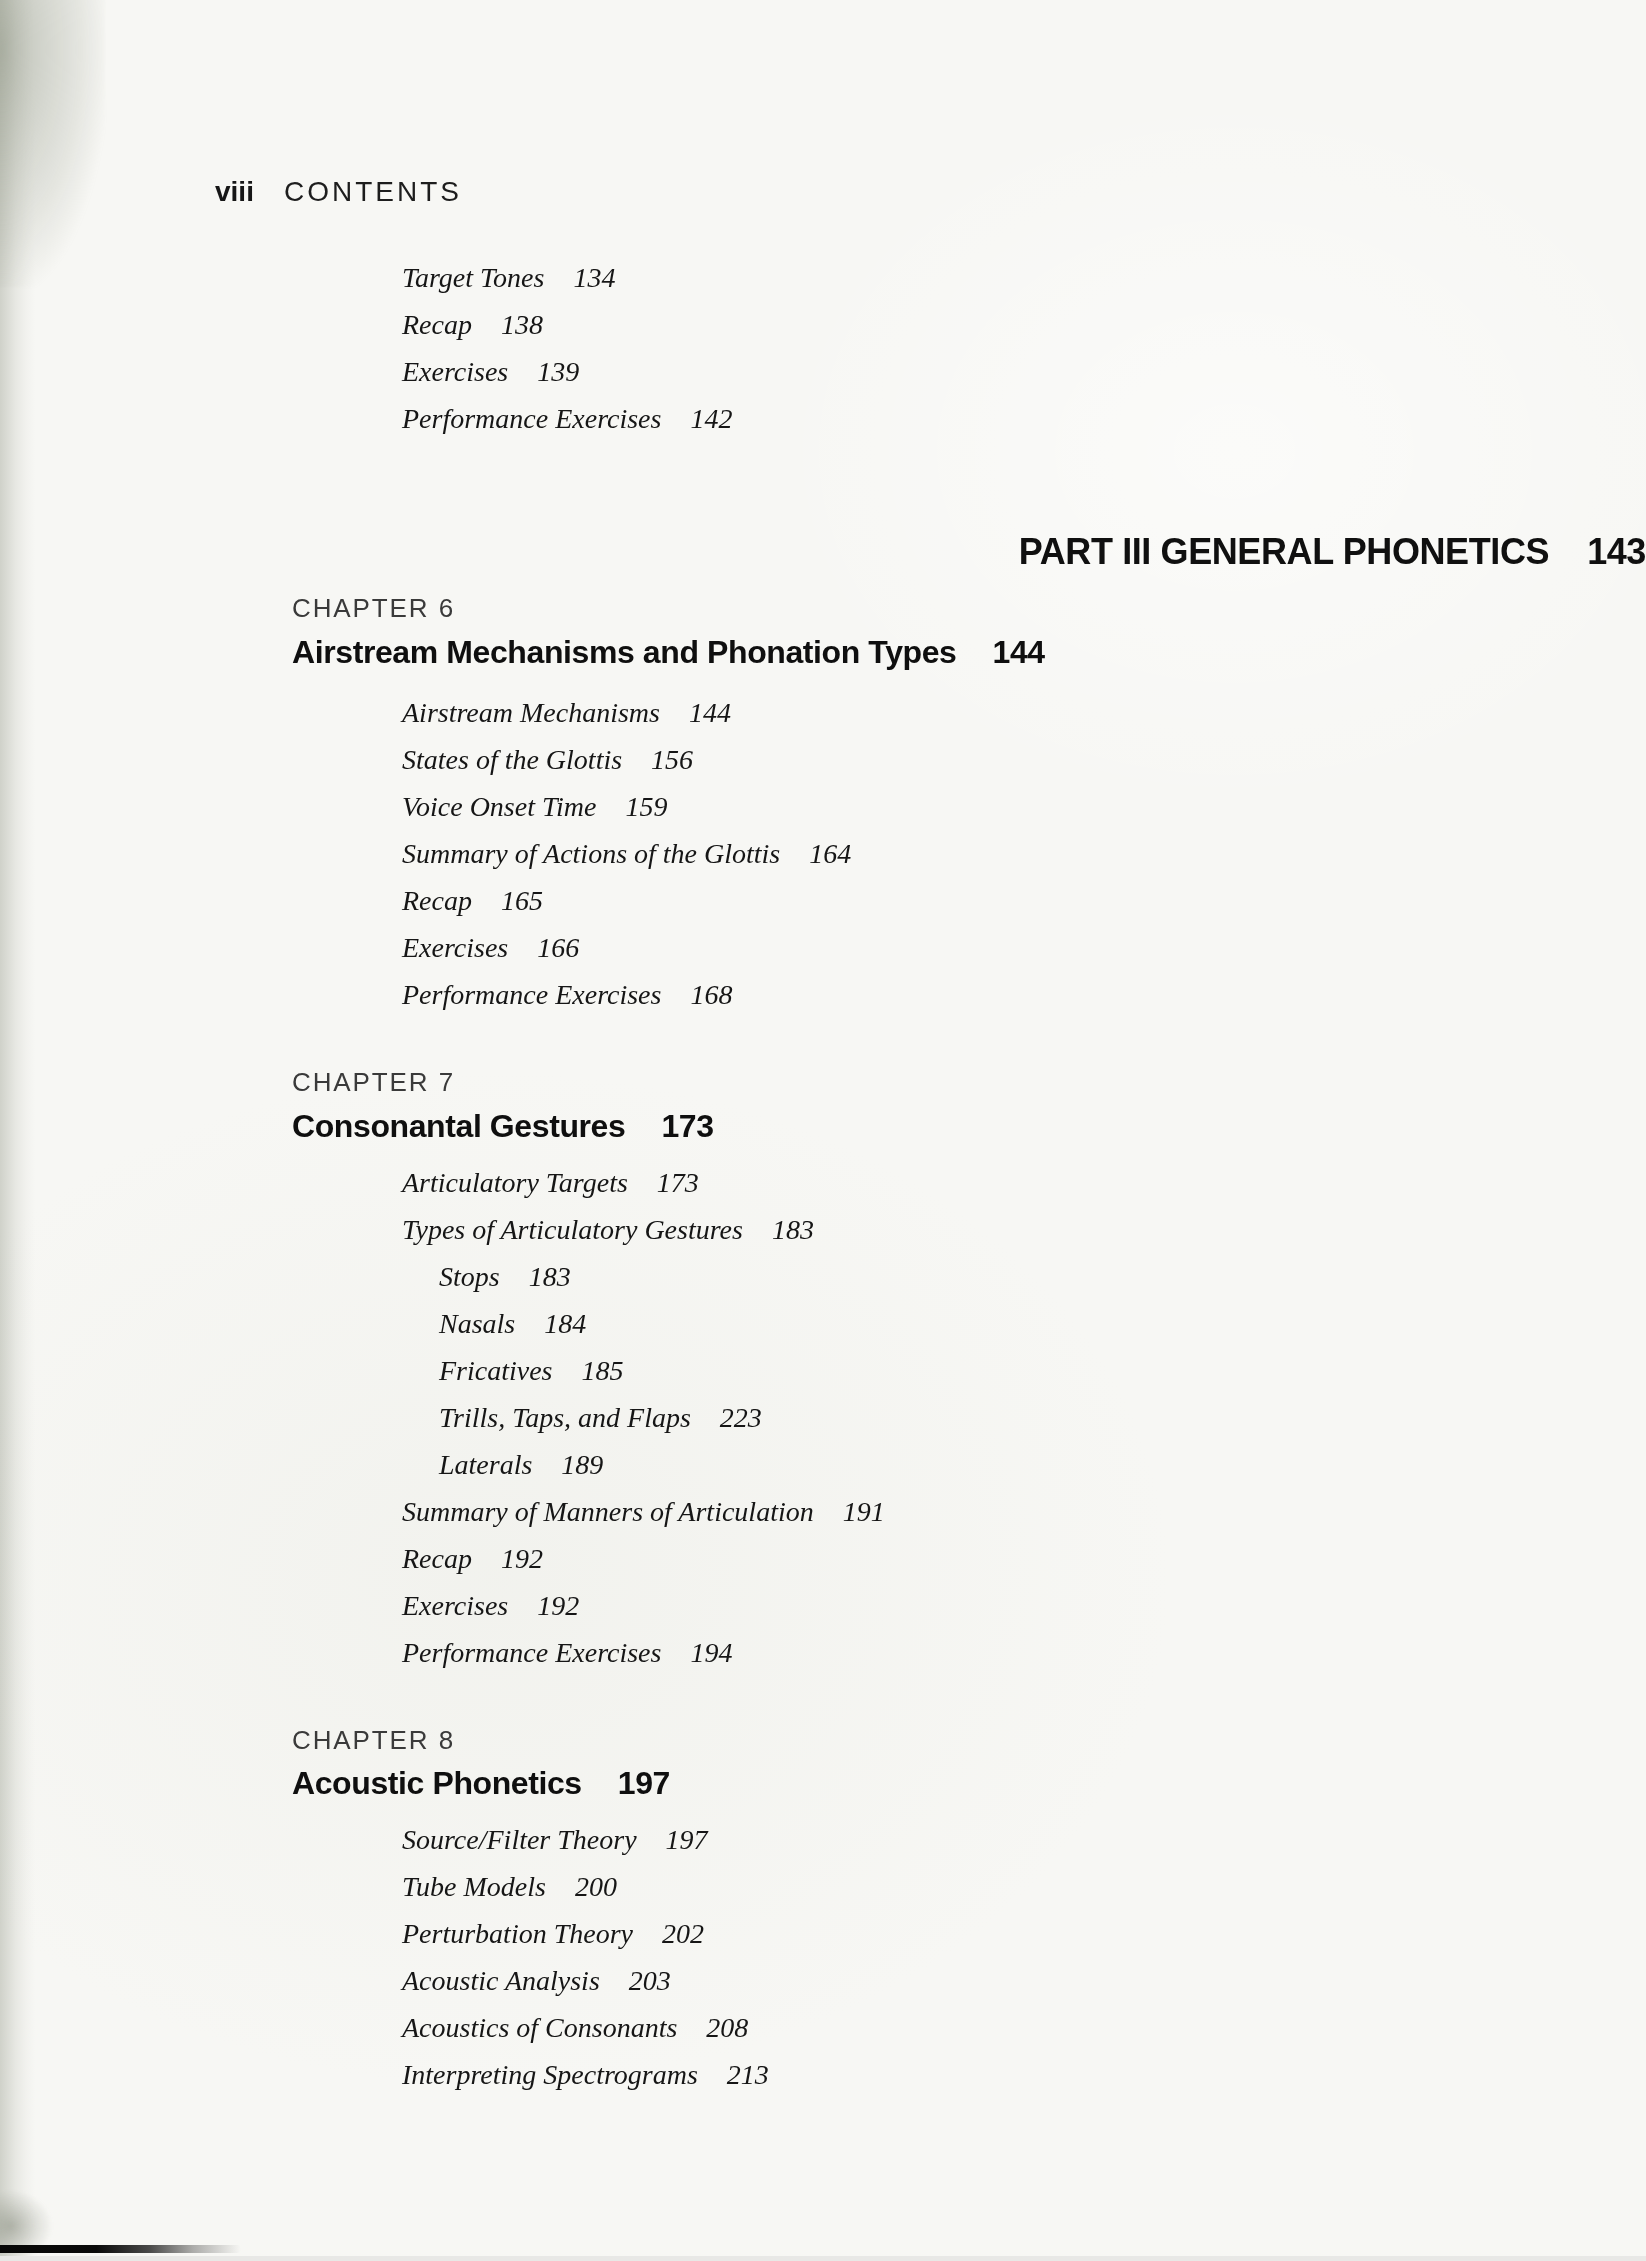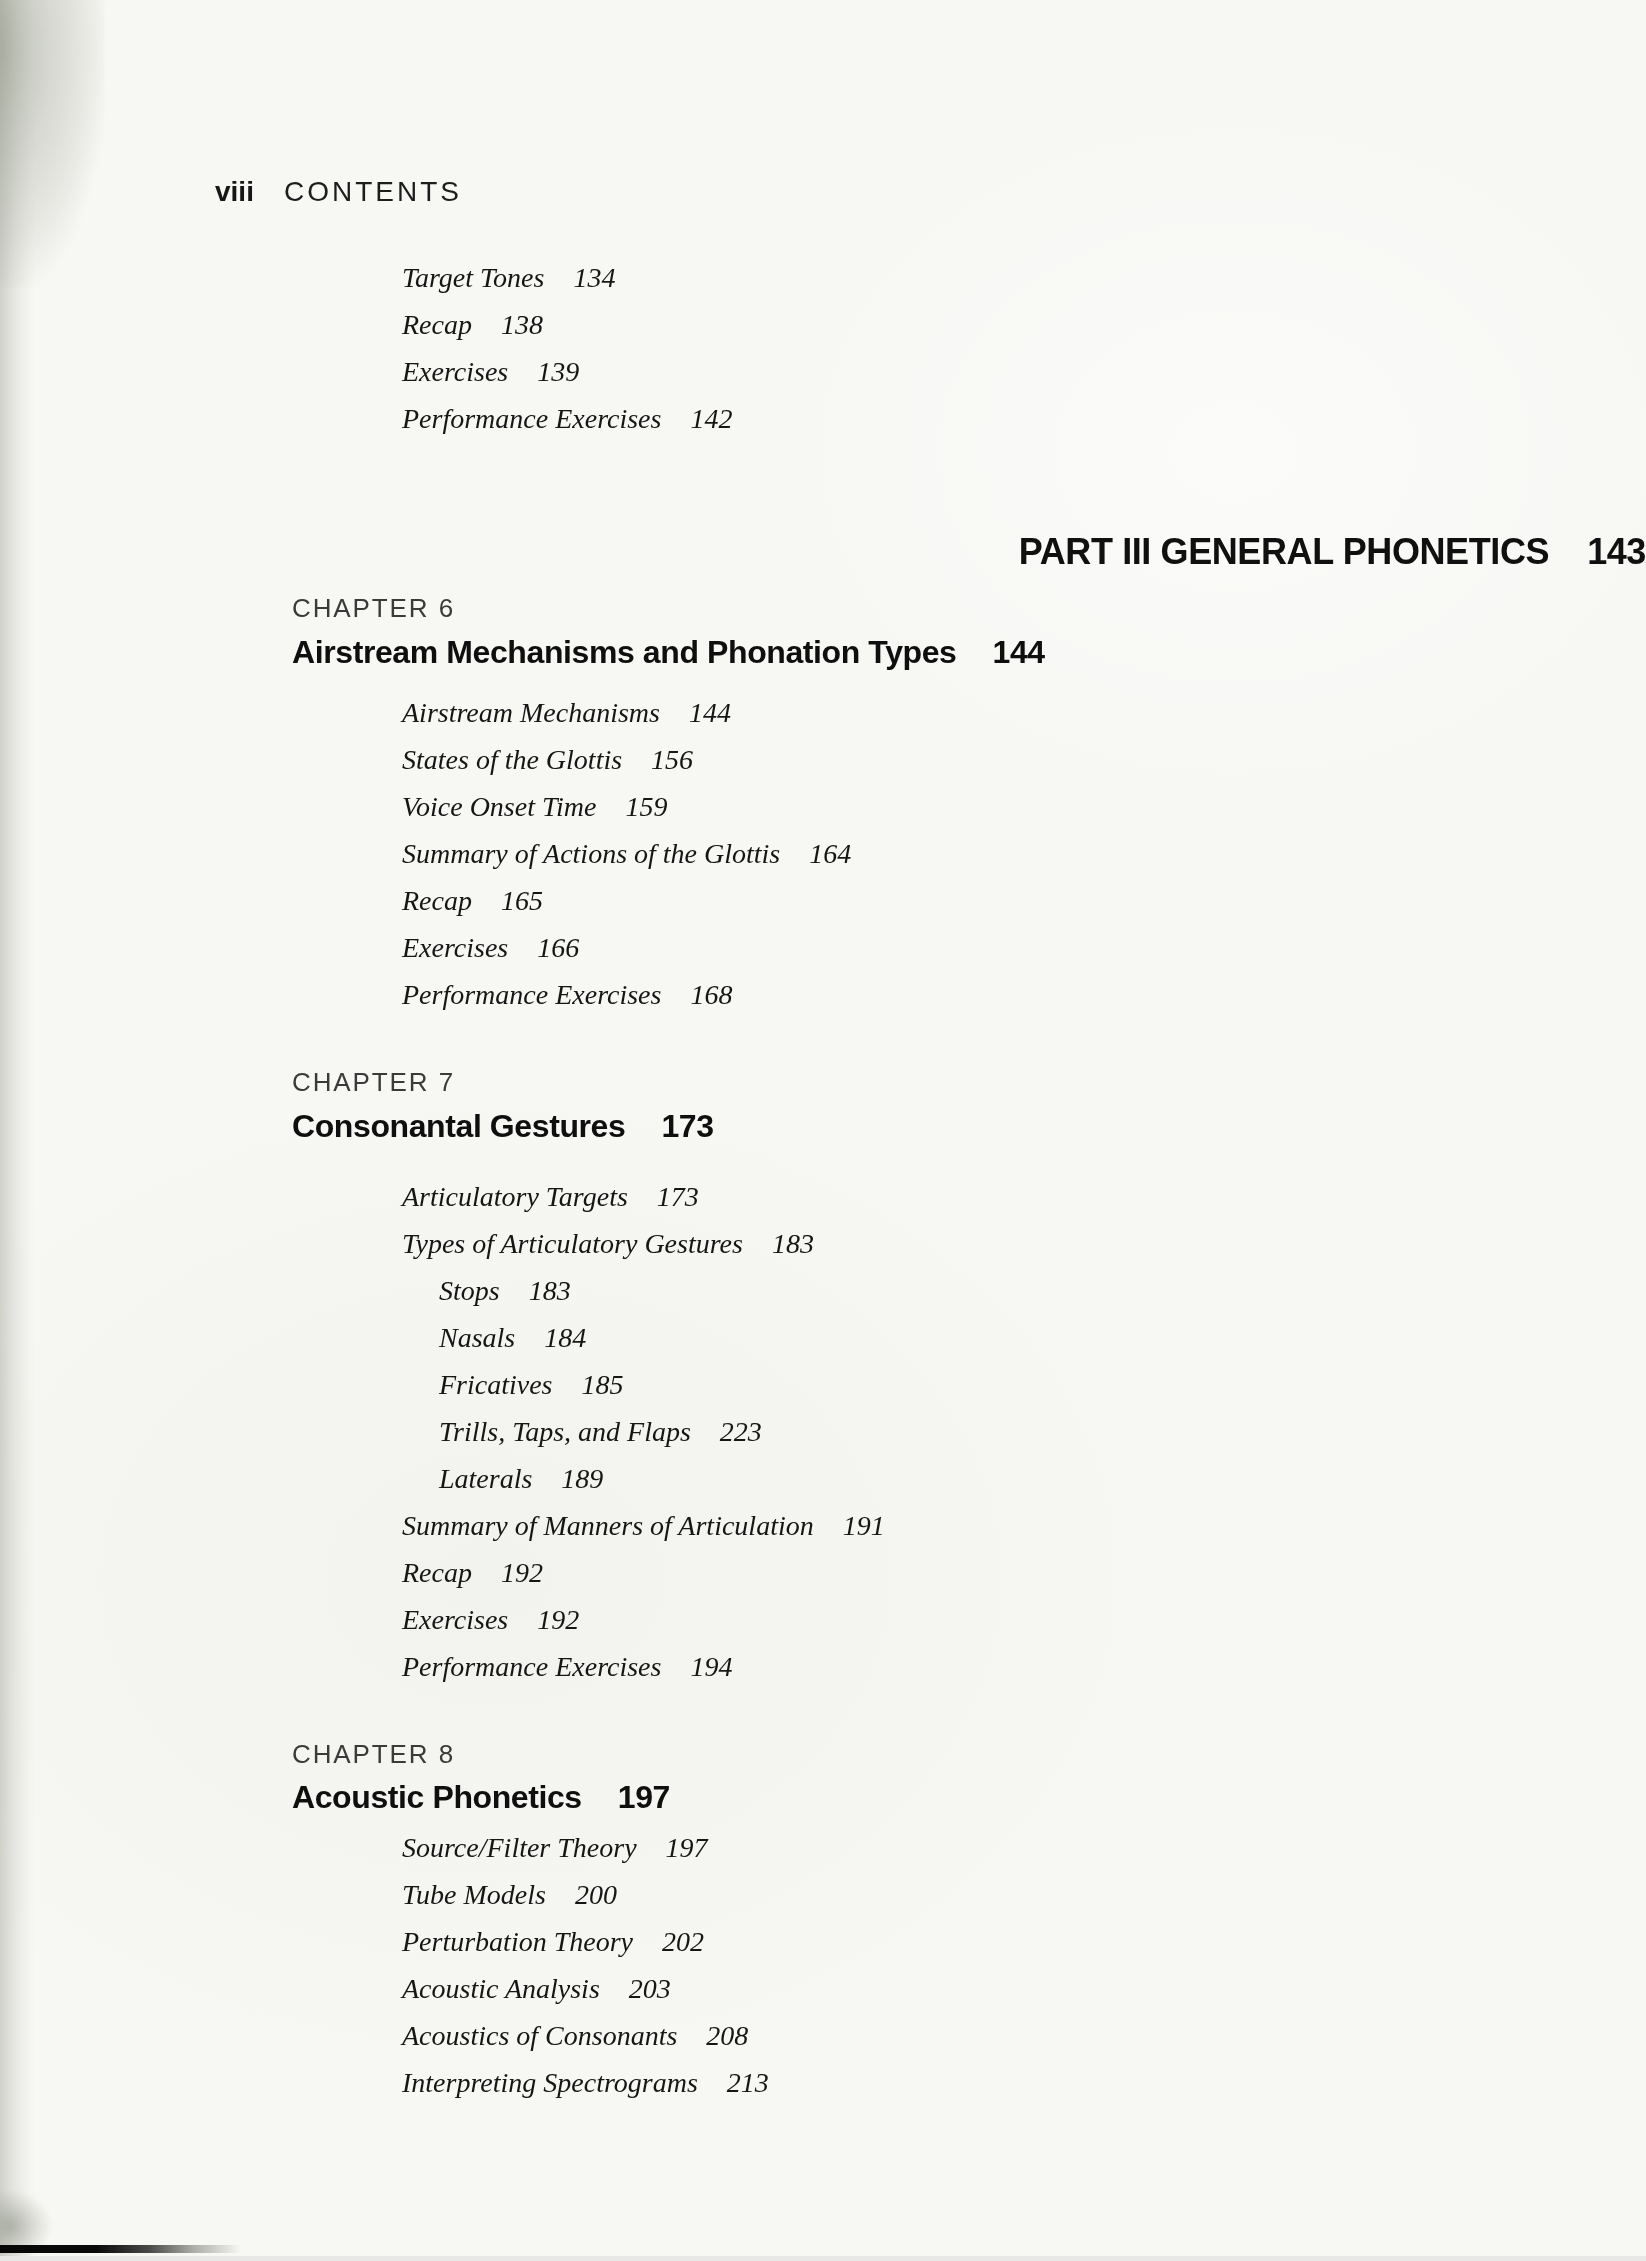--- a/index.html
+++ b/index.html
@@ -100,23 +100,23 @@
     font-weight: bold;
     letter-spacing: -0.4px;
     color: #0f0f0f;
     white-space: nowrap;
   }
   .chapter-title .p { margin-left: 36px; }
 
   .ch6-label { margin-top: 13px; }
   .ch6-entries { margin-top: 16.6px; }
   .ch7-label { margin-top: 47px; }
-  .ch7-entries { margin-top: 26px; }
+  .ch7-entries { margin-top: 12px; }
   .ch8-label { margin-top: 47px; }
-  .ch8-entries { margin-top: 6px; }
+  .ch8-entries { margin-top: 12px; }
 </style>
 </head>
 <body>
 
 <div class="page">
 
   <div class="edge-left"></div>
   <div class="corner-smudge"></div>
   <div class="smudge-bottom-left"></div>
   <div class="bottom-line"></div>

